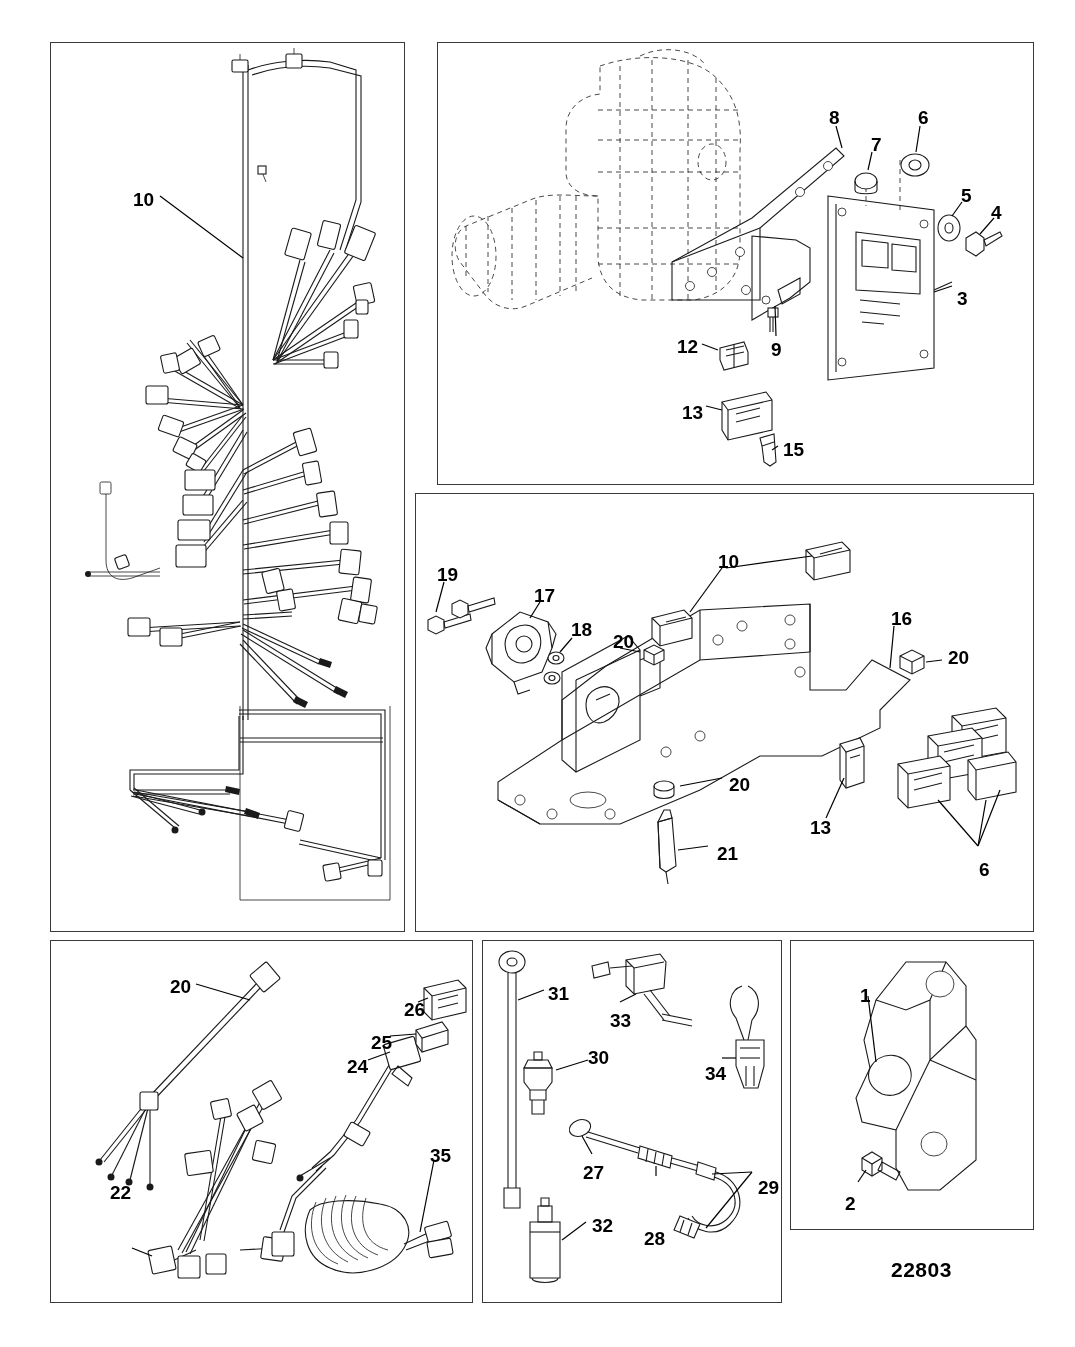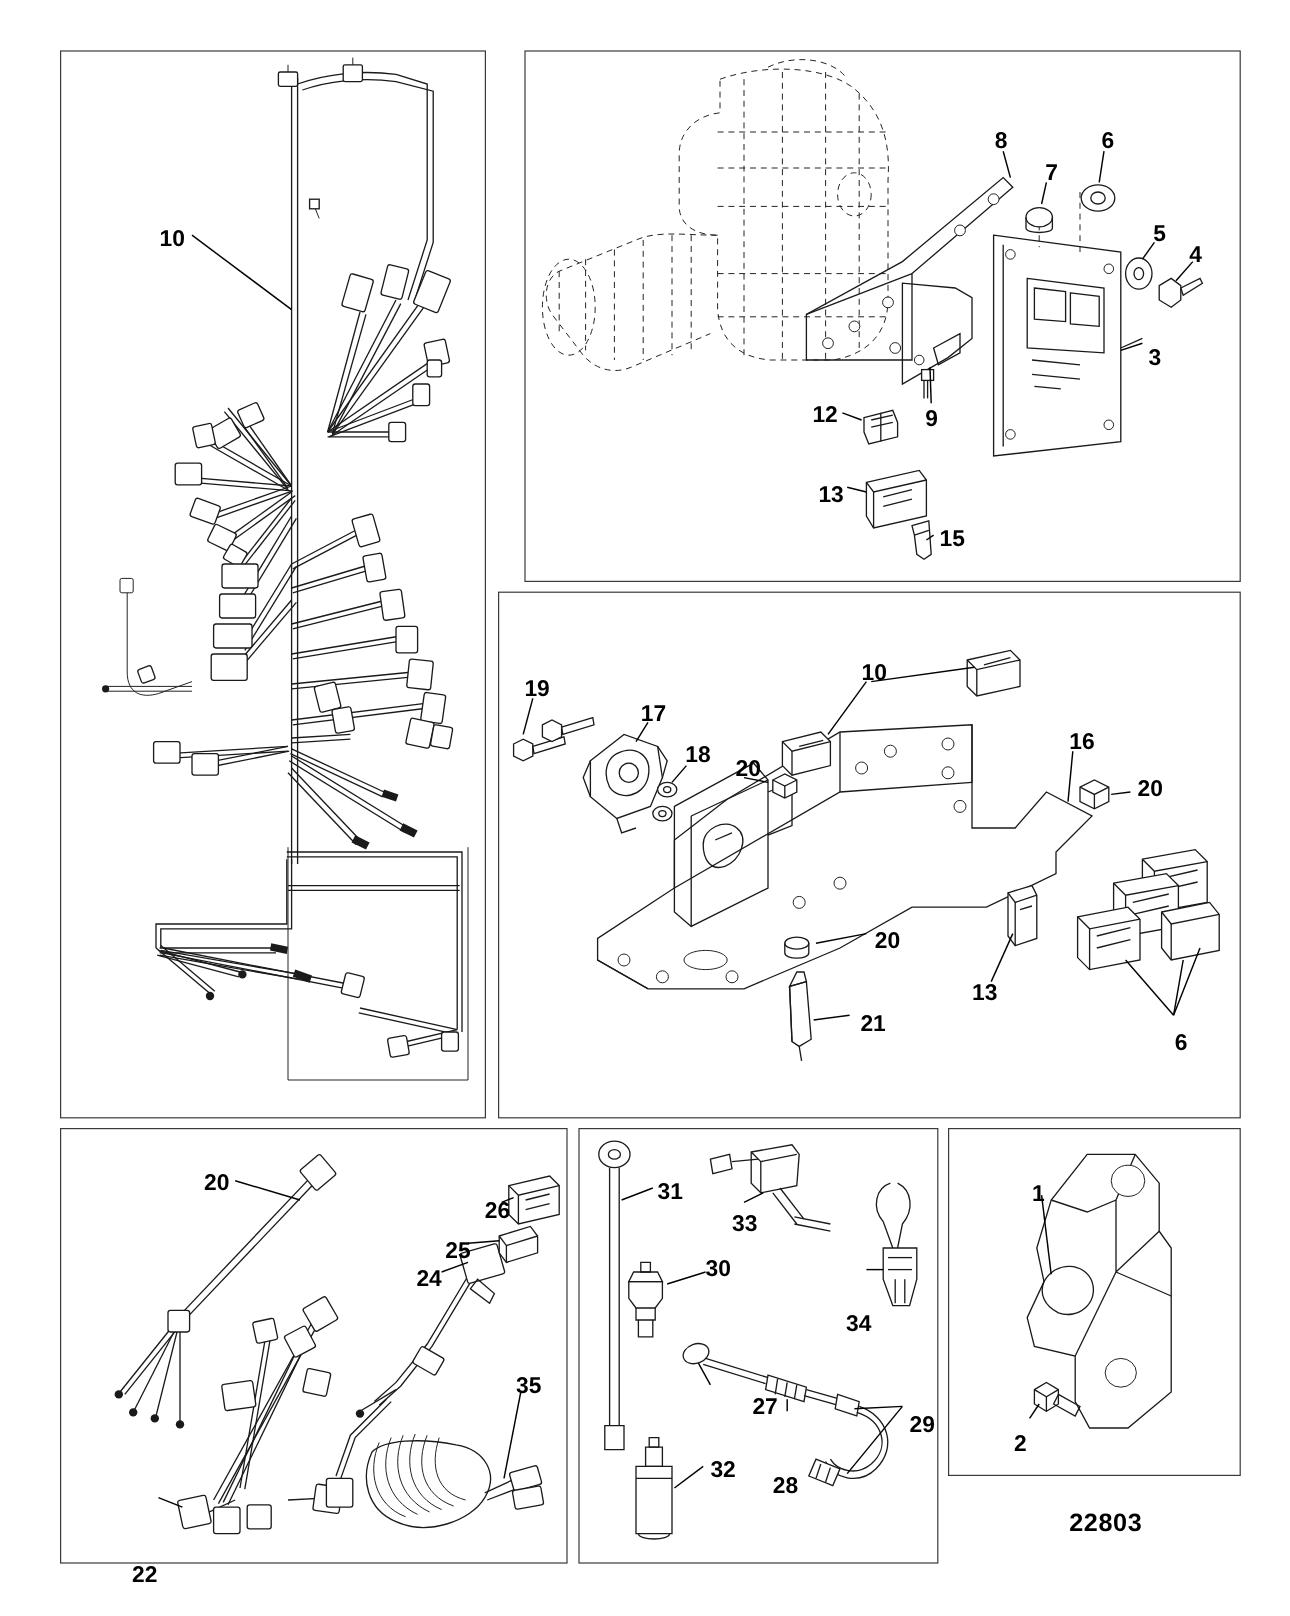--- a/index.html
+++ b/index.html
@@ -679,26 +679,26 @@
   <div class="callout" style="left:948px; top:648px;">20</div>
   <div class="callout" style="left:810px; top:818px;">13</div>
   <div class="callout" style="left:979px; top:860px;">6</div>
   <div class="callout" style="left:729px; top:775px;">20</div>
   <div class="callout" style="left:717px; top:844px;text-align:center;">21</div>
   <div class="callout" style="left:170px; top:977px;">20</div>
   <div class="callout" style="left:404px; top:1000px;">26</div>
   <div class="callout" style="left:371px; top:1033px;">25</div>
   <div class="callout" style="left:347px; top:1057px;">24</div>
   <div class="callout" style="left:430px; top:1146px;">35</div>
-  <div class="callout" style="left:110px; top:1303px;">22</div>
+  <div class="callout" style="left:110px; top:1183px;">22</div>
   <div class="callout" style="left:548px; top:984px;">31</div>
   <div class="callout" style="left:610px; top:1011px;">33</div>
   <div class="callout" style="left:588px; top:1048px;">30</div>
-  <div class="callout" style="left:705px; top:1094px;">34</div>
-  <div class="callout" style="left:583px; top:1163px;margin-left:44px;">27</div>
+  <div class="callout" style="left:705px; top:1064px;">34</div>
+  <div class="callout" style="left:583px; top:1163px;">27</div>
   <div class="callout" style="left:644px; top:1184px;margin-top:45px;">28</div>
   <div class="callout" style="left:758px; top:1178px;">29</div>
   <div class="callout" style="left:592px; top:1216px;">32</div>
   <div class="callout" style="left:860px; top:986px;">1</div>
   <div class="callout" style="left:845px; top:1194px;">2</div>
 
   <div class="diagcode" style="left:891px; top:1258px;">22803</div>
 
 </div>
 

